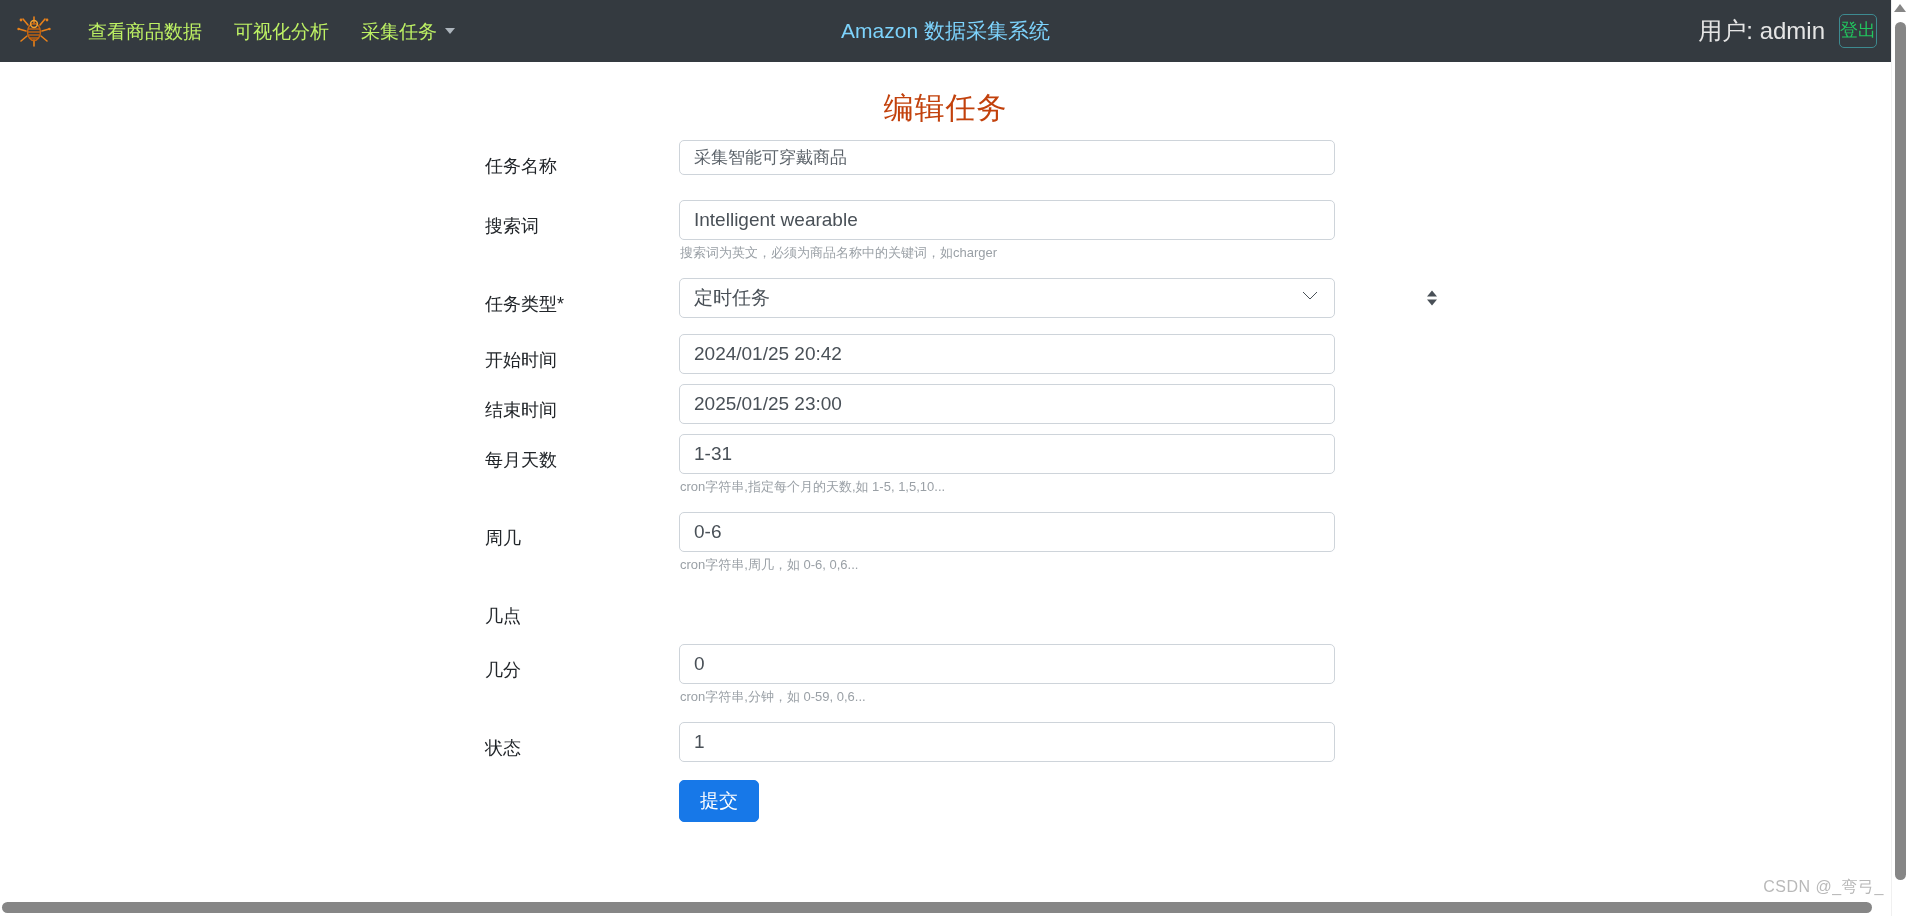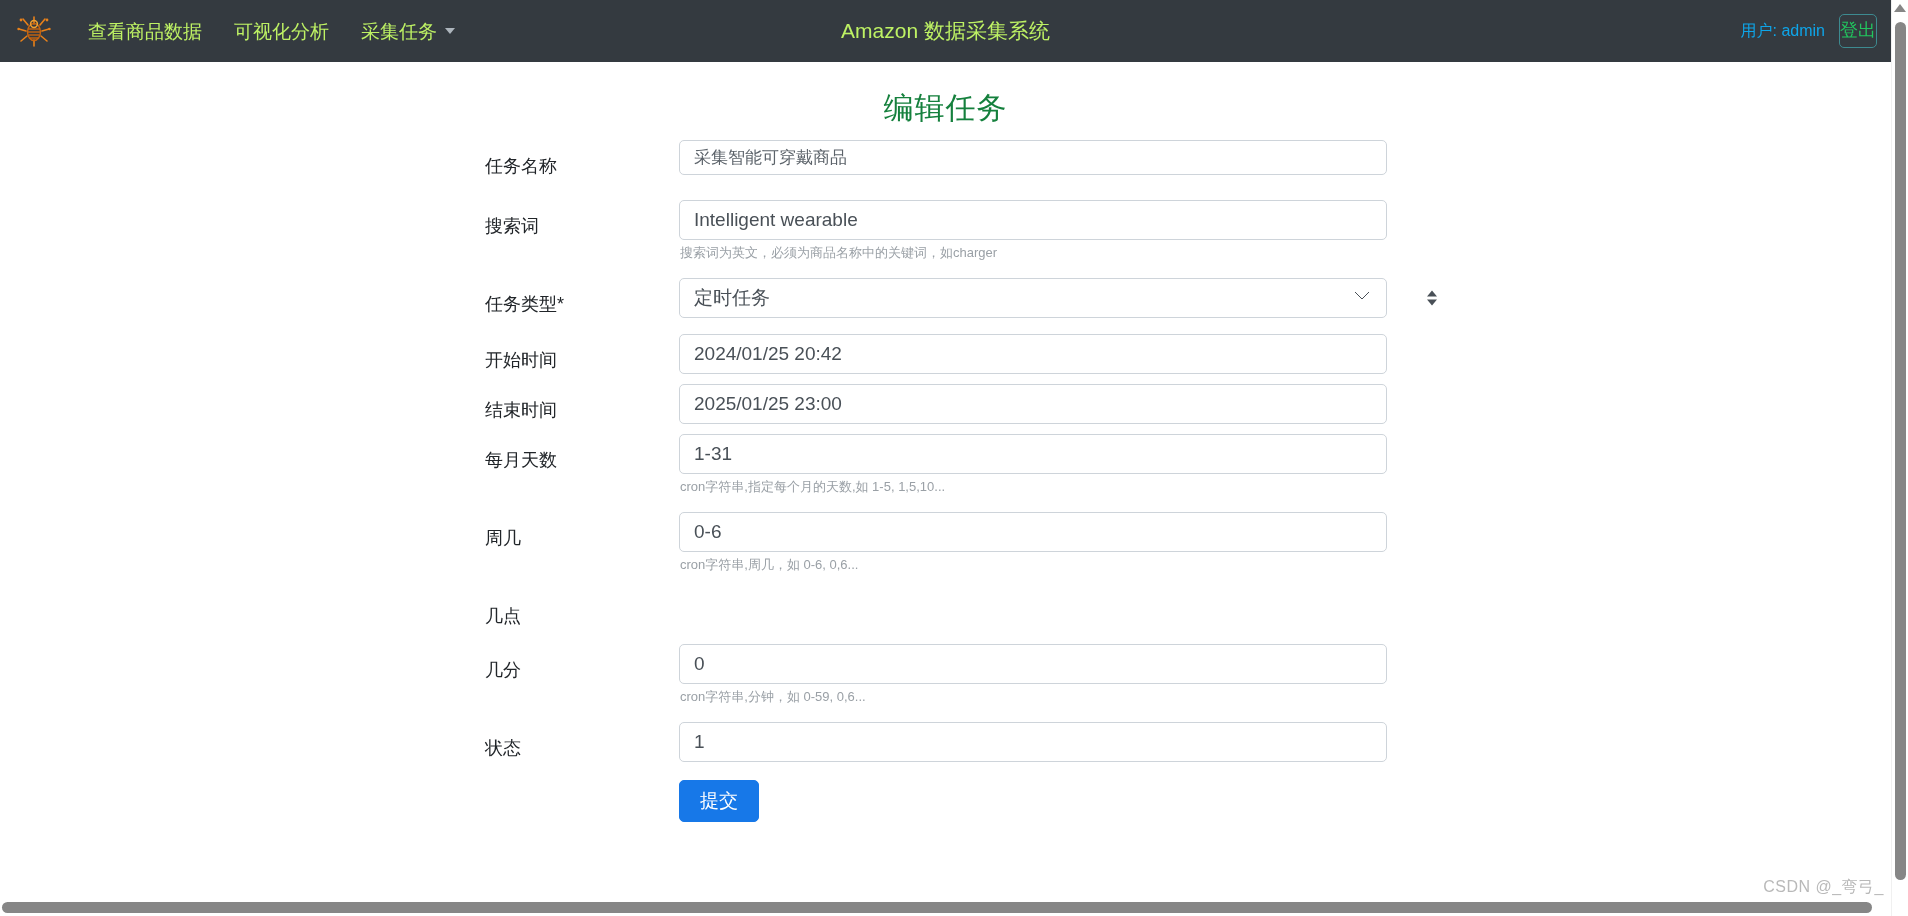--- a/index.html
+++ b/index.html
@@ -67,35 +67,35 @@
     border-top: 6px solid #adb5bd;
   }
 
   .navbar-title {
     position: absolute;
     left: 0; right: 0;
     top: 0; bottom: 0;
     display: flex;
     align-items: center;
     justify-content: center;
-    color: #bef264;
+    color: #7dd3fc;
     font-size: 21px;
     pointer-events: none;
   }
 
   .nav-right {
     margin-left: auto;
     display: flex;
     align-items: center;
     gap: 14px;
     z-index: 2;
   }
   .user-label {
-    color: #0ea5e9;
-    font-size: 16px;
+    color: #e5e5e5;
+    font-size: 24px;
     white-space: nowrap;
   }
   .logout-btn {
     color: #22c55e;
     border: 1px solid #3d8a90;
     background: transparent;
     border-radius: 5px;
     font-size: 18px;
     padding: 5px 0;
     cursor: pointer;
@@ -104,21 +104,21 @@
   }
 
   
   .page-title {
     position: absolute;
     top: 88px;
     left: 0;
     width: 1891px;
     text-align: center;
     font-size: 30px;
-    color: #15803d;
+    color: #c2410c;
     font-weight: normal;
     letter-spacing: 1px;
   }
 
   
   .form-area {
     position: absolute;
     top: 140px;
     left: 0;
     width: 1891px;
@@ -141,21 +141,21 @@
     padding-top: 14px;
     padding-left: 38px;
   }
   .form-control-wrap {
     flex: 1 1 auto;
     min-width: 0;
   }
 
   .form-control {
     display: block;
-    width: 708px;
+    width: 656px;
     height: 40px;
     padding: 6px 14px;
     font-size: 19px;
     color: #495057;
     background: #ffffff;
     border: 1px solid #ced4da;
     border-radius: 5px;
     font-family: inherit;
     outline: none;
   }

